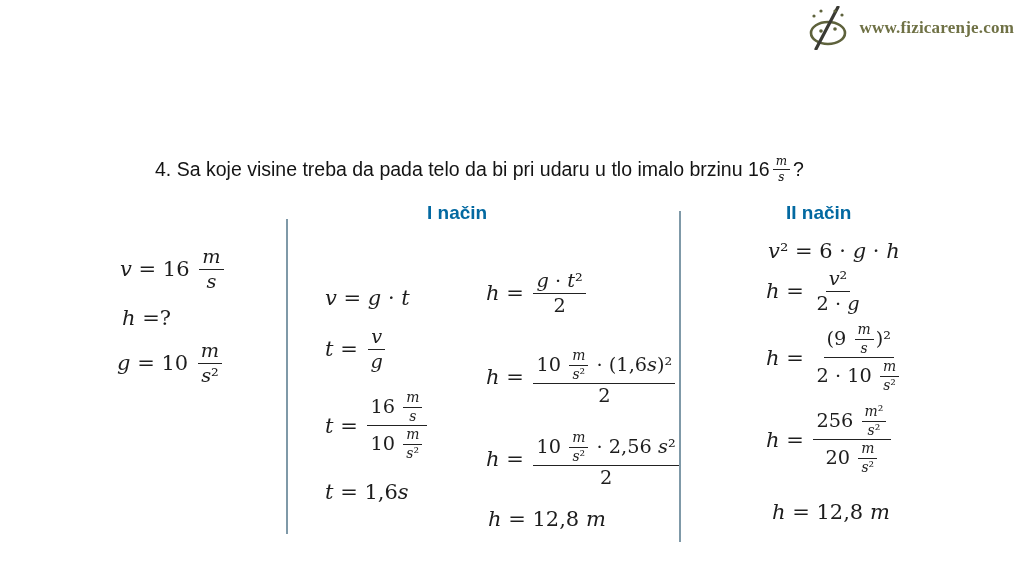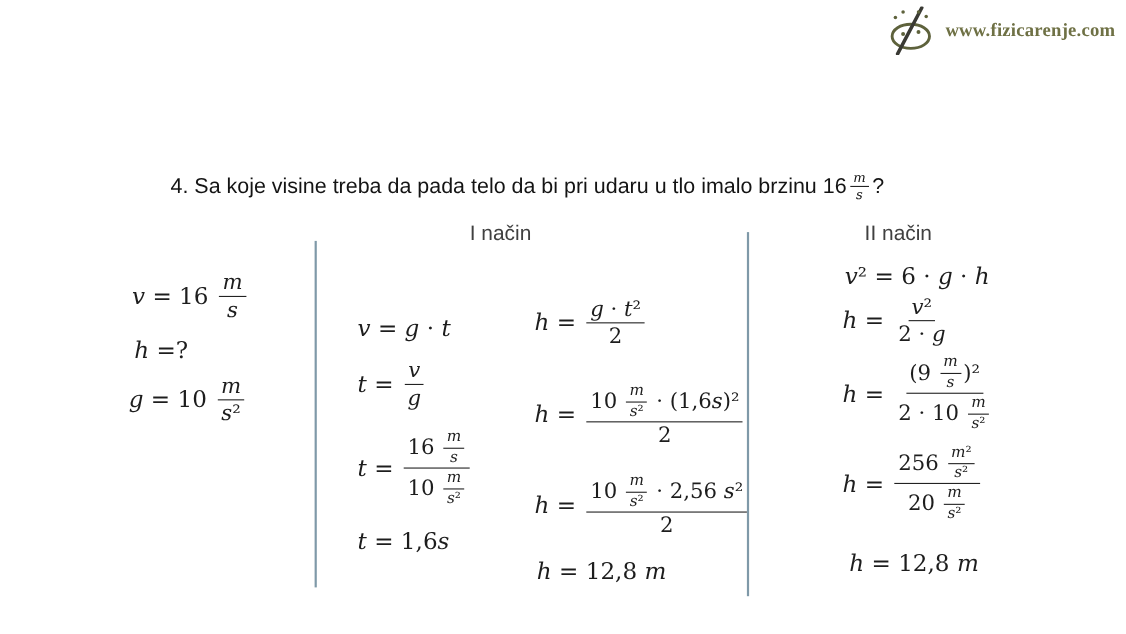--- a/index.html
+++ b/index.html
@@ -18,21 +18,21 @@
           box-shadow:2px 3px 3px rgba(130,130,130,.45);}
   .banner-title{color:#ffffff;font-size:45px;letter-spacing:1px;white-space:pre;}
 
   
   .problem{position:absolute;left:115px;top:155px;display:flex;align-items:center;
            font-size:19.5px;color:#141414;margin-left:40px;}
   .problem > span{white-space:pre;}
   .prob-frac{font-family:"DejaVu Serif",serif;font-size:13px;color:#141414;}
 
   
-  .method-label{position:absolute;color:#404040;font-size:19px;}
+  .method-label{position:absolute;color:#0369a1;font-size:19px;font-weight:bold;}
 
   
   .vline{position:absolute;width:2px;background:#7F99A8;}
   .vline1{left:286px;top:219px;height:315px;}
   .vline2{left:679px;top:211px;height:331px;}
 
   
   .eq{position:absolute;display:flex;align-items:center;
       font-family:"DejaVu Serif",serif;font-size:21px;color:#1d1d1d;}
   .eq span{white-space:pre;}

